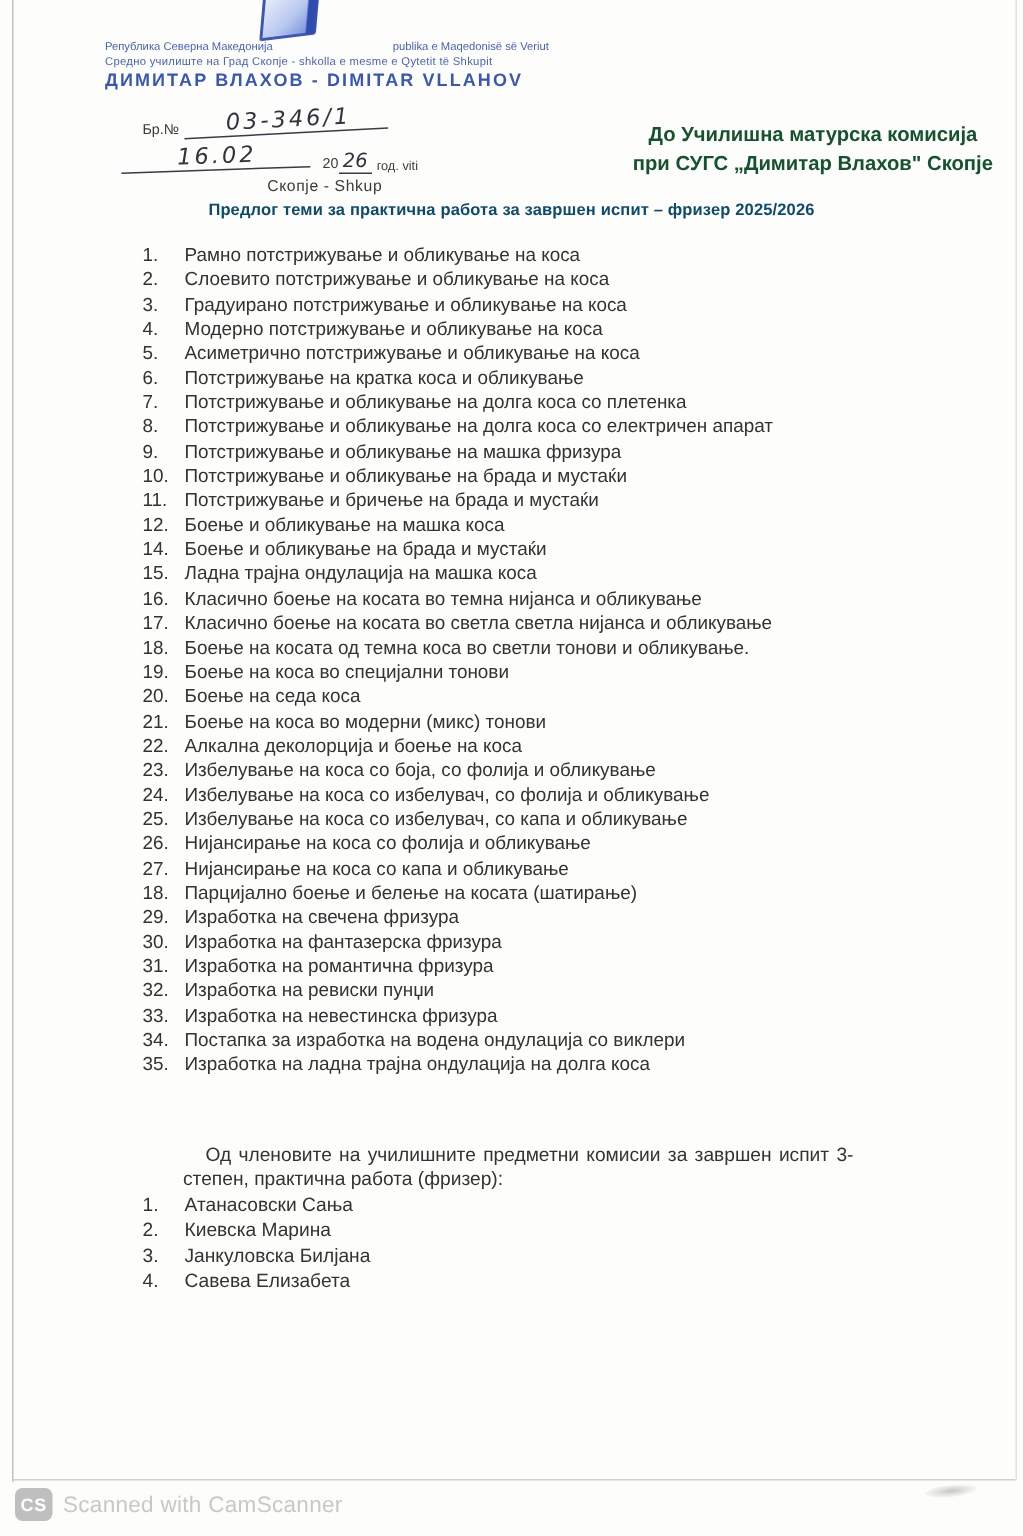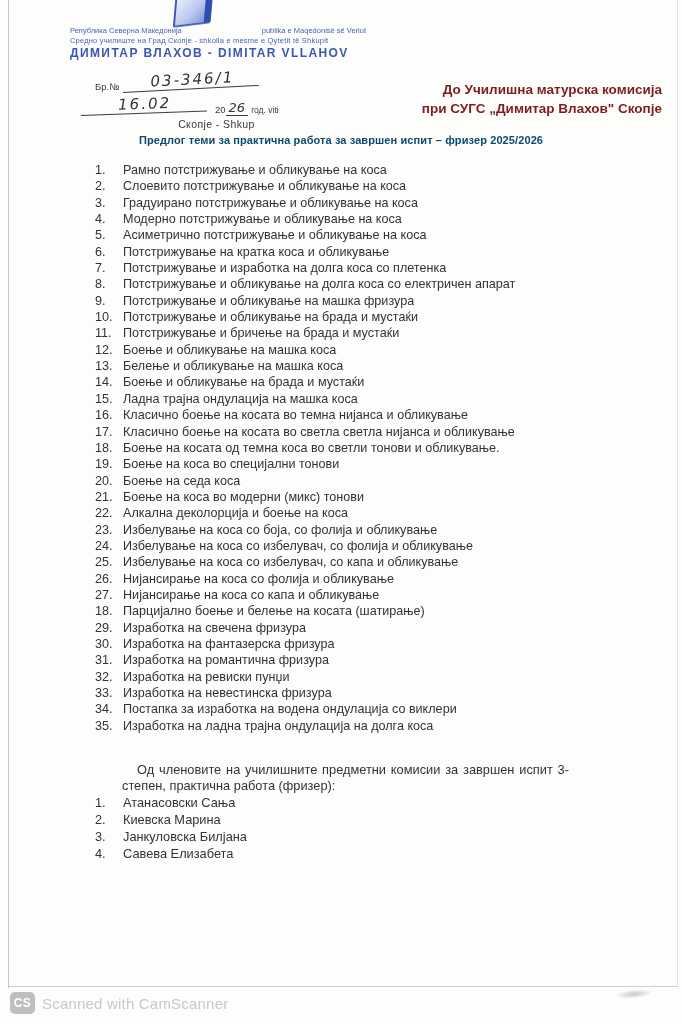--- a/index.html
+++ b/index.html
@@ -41,22 +41,22 @@
   .daterow{display:flex;align-items:flex-end;margin-top:4px;}
   .hw-date{display:inline-block;min-width:120px;border-bottom:1.4px solid #3b3b45;
     font-size:15px;letter-spacing:2px;transform:rotate(-2deg);transform-origin:left bottom;
     padding:0 2px 0 4px;margin-left:-14px;}
   .year{font-size:9.5px;margin-left:8px;padding-bottom:1px;}
   .hw-year{font-size:13px;border-bottom:1.3px solid #3b3b45;padding:0 3px;}
   .yr-suffix{font-size:8.5px;padding-bottom:1px;margin-left:3px;}
   .cityrow{font-size:10.5px;margin-top:2px;margin-left:58px;letter-spacing:.4px;}
 
   
-  .recipient{position:absolute;right:20px;top:80px;text-align:right;
-    font-size:13.5px;font-weight:bold;line-height:19px;color:#7f1d1d;}
+  .recipient{position:absolute;right:20px;top:80px;text-align:center;
+    font-size:13.5px;font-weight:bold;line-height:19px;color:#14532d;}
 
   
   .doc-title{position:absolute;left:0;right:0;top:134px;text-align:center;
     font-size:11px;font-weight:bold;color:#0c4a6e;letter-spacing:.1px;}
 
   
   ol.plain{list-style:none;margin:0;padding:0;}
   .topics{position:absolute;left:0;right:40px;top:163px;}
   .topics li{display:flex;margin-left:95px;height:16.35px;font-size:12.6px;color:#333;}
   .topics .num{width:28px;flex:none;}
@@ -136,45 +136,41 @@
       <li>
         <span class="num">5.</span>
         <span class="txt">Асиметрично потстрижување и обликување на коса</span>
       </li>
       <li>
         <span class="num">6.</span>
         <span class="txt">Потстрижување на кратка коса и обликување</span>
       </li>
       <li>
         <span class="num">7.</span>
-        <span class="txt">Потстрижување и изработка на долга коса со плетенка</span>
+        <span class="txt">Потстрижување и обликување на долга коса со плетенка</span>
       </li>
       <li>
         <span class="num">8.</span>
         <span class="txt">Потстрижување и  обликување на долга коса со електричен апарат</span>
       </li>
       <li>
         <span class="num">9.</span>
         <span class="txt">Потстрижување и обликување на машка фризура</span>
       </li>
       <li>
         <span class="num">10.</span>
         <span class="txt">Потстрижување и обликување на брада и мустаќи</span>
       </li>
       <li>
         <span class="num">11.</span>
         <span class="txt">Потстрижување и бричење на брада и мустаќи</span>
       </li>
       <li>
         <span class="num">12.</span>
         <span class="txt">Боење и обликување на машка коса</span>
-      </li>
-      <li>
-        <span class="num">13.</span>
-        <span class="txt">Белење и обликување на машка коса</span>
       </li>
       <li>
         <span class="num">14.</span>
         <span class="txt">Боење и обликување на брада и мустаќи</span>
       </li>
       <li>
         <span class="num">15.</span>
         <span class="txt">Ладна трајна ондулација на машка коса</span>
       </li>
       <li>

